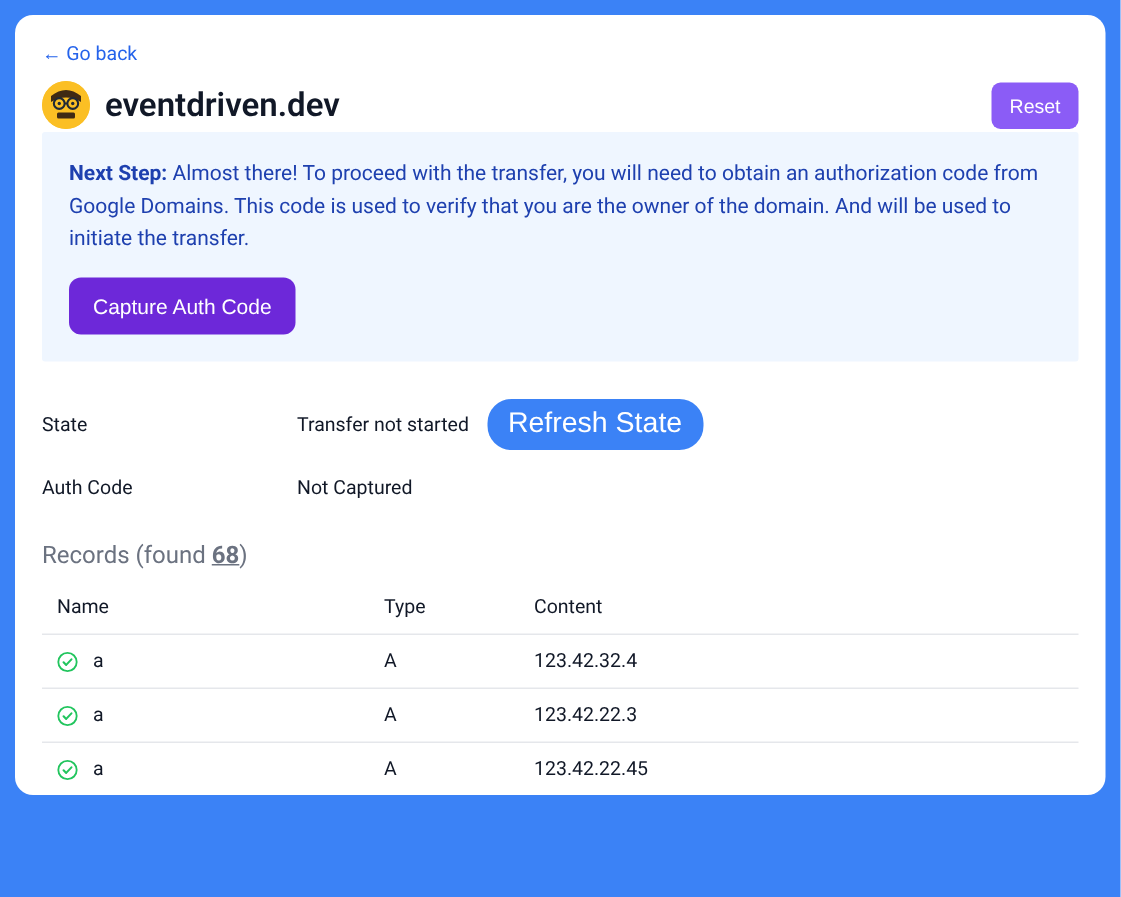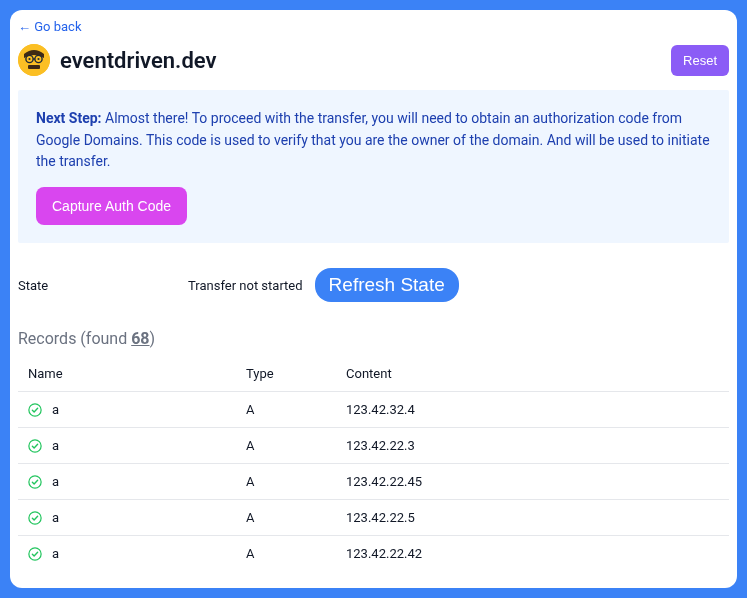--- a/index.html
+++ b/index.html
@@ -6,38 +6,38 @@
     body {
       font-family: -apple-system, BlinkMacSystemFont, "Segoe UI", Roboto, Helvetica, Arial, sans-serif;
       background: #3B82F6;
       padding: 10px;
       font-size: 14px;
       color: #111827;
     }
     .card {
       background: #fff;
       border-radius: 12px;
-      padding: 8px;
+      padding: 18px;
       width: 727px;
-      height: 578px;
+      height: 520px;
       overflow: hidden;
       position: relative;
     }
     .go-back {
       color: #2563EB;
       font-size: 13px;
       cursor: pointer;
       display: inline-block;
       margin-bottom: 10px;
     }
     .header-row {
       display: flex;
       align-items: center;
       justify-content: space-between;
-      margin-bottom: 14px;
+      margin-bottom: 2px;
       gap: 40px;
     }
     .header-left {
       display: flex;
       align-items: center;
       gap: 10px;
     }
     .avatar {
       width: 32px;
       height: 32px;
@@ -73,21 +73,21 @@
     .next-step-text {
       color: #1E40AF;
       font-size: 14px;
       line-height: 1.55;
       margin-bottom: 14px;
     }
     .next-step-text .label {
       font-weight: 700;
     }
     .capture-btn {
-      background: #d946ef;
+      background: #6d28d9;
       color: #fff;
       border: none;
       border-radius: 8px;
       padding: 11px 16px;
       font-size: 14px;
       font-weight: 500;
       cursor: pointer;
     }
     .info-grid {
       margin-bottom: 18px;
@@ -196,20 +196,24 @@
     </p>
     <button class="capture-btn">Capture Auth Code</button>
   </div>
 
   <div class="info-grid">
     <div class="info-row">
       <div class="info-label">State</div>
       <div class="info-value">Transfer not started</div>
       <button class="refresh-btn">Refresh State</button>
     </div>
+    <div class="info-row">
+      <div class="info-label">Auth Code</div>
+      <div class="info-value">Not Captured</div>
+    </div>
   </div>
 
   <div class="records-header">
     <span>Records (found </span><span class="count">68</span><span>)</span>
   </div>
 
   <div class="records-table-wrap">
     <table class="records-table">
       <thead>
         <tr>

